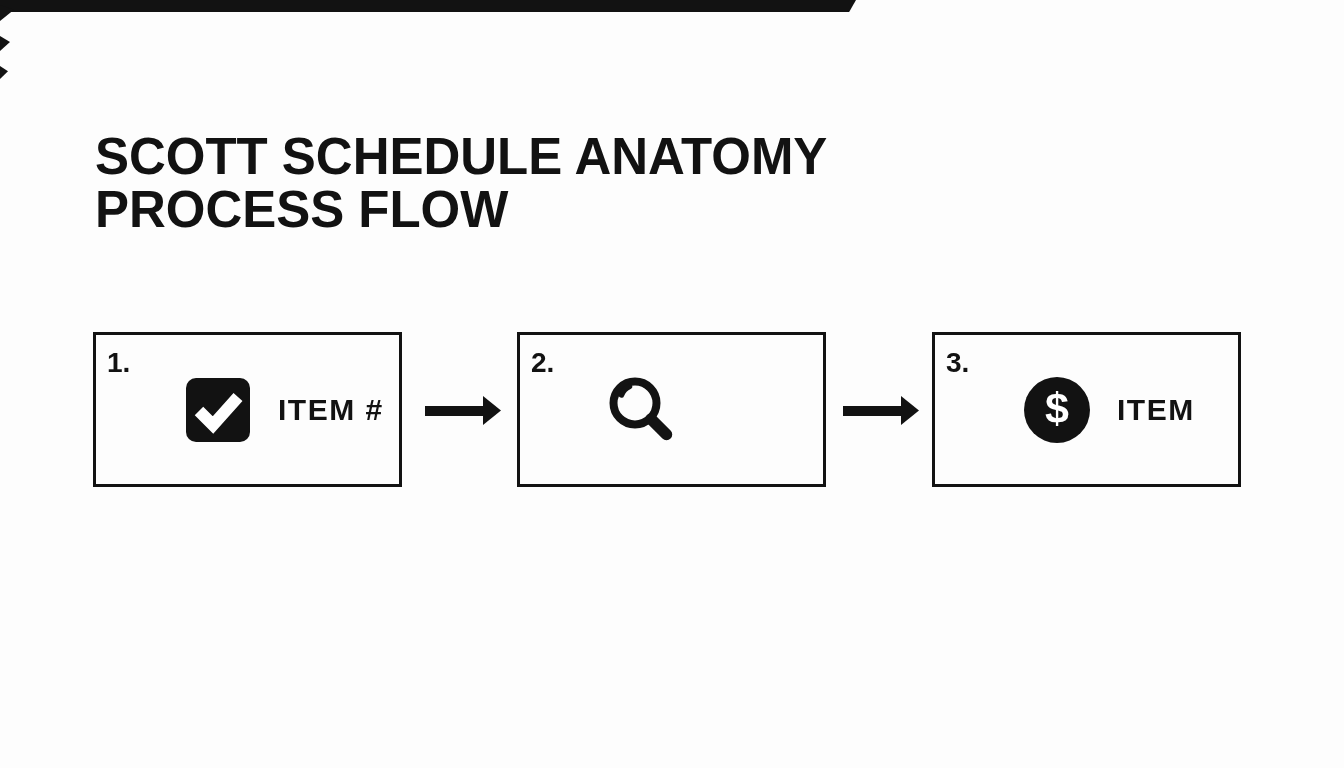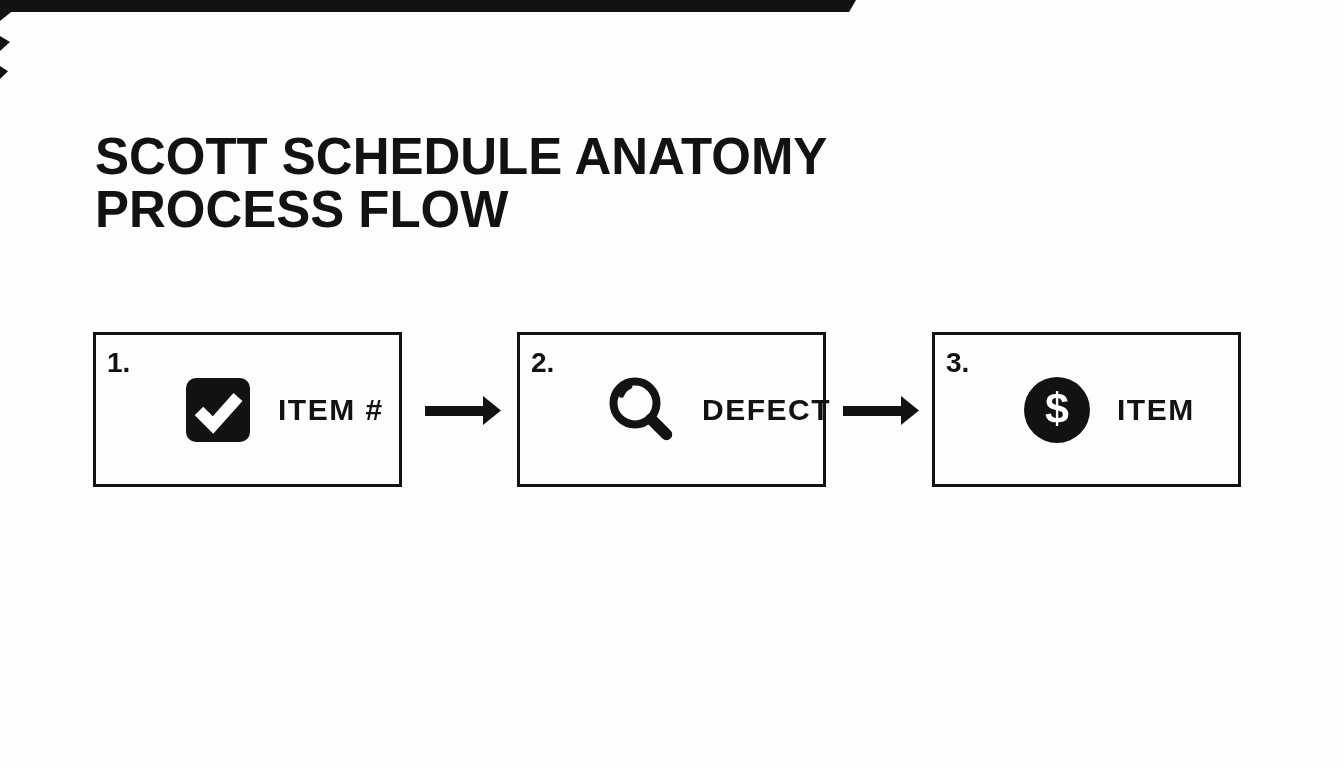--- a/index.html
+++ b/index.html
@@ -113,21 +113,20 @@
 <div class="step-box b2">
   <span class="step-number">2.</span>
   <div class="step-content">
     <span class="icon-wrap">
       <svg class="step-icon" width="72" height="72" viewBox="0 0 72 72">
         <circle cx="29" cy="29" r="21.5" stroke="#131313" stroke-width="8" fill="none"></circle>
         <path d="M15.5 21 A 15.5 15.5 0 0 1 23.5 12.5" stroke="#131313" stroke-width="5.5" fill="none" stroke-linecap="round"></path>
         <path d="M45 45 L60.5 60.5" stroke="#131313" stroke-width="11.5" stroke-linecap="round"></path>
       </svg>
     </span>
-    <span class="step-label">DEFECT</span>
   </div>
 </div>
 
 <svg class="arrow a2" width="76" height="29" viewBox="0 0 76 29">
   <rect x="0" y="10" width="59" height="10" fill="#121212"></rect>
   <polygon points="58,0 76,14.5 58,29" fill="#121212"></polygon>
 </svg>
 
 <div class="step-box b3">
   <span class="step-number">3.</span>

